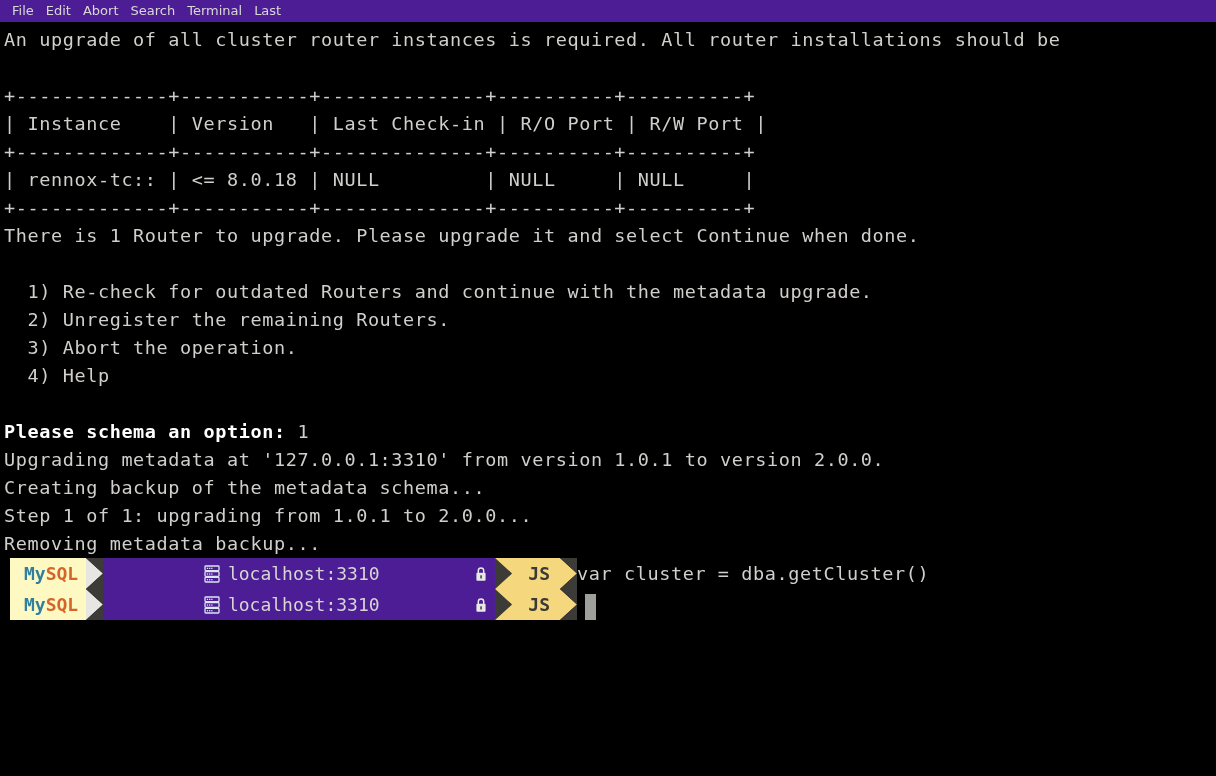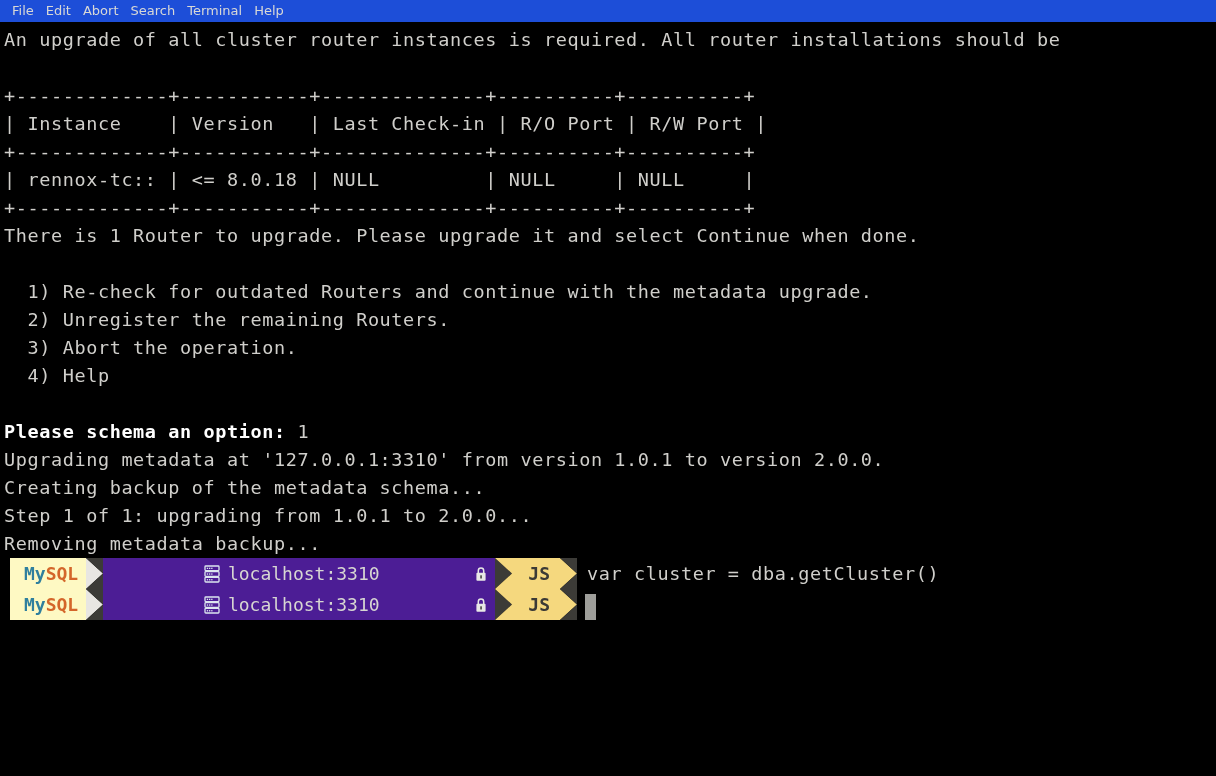--- a/index.html
+++ b/index.html
@@ -10,21 +10,21 @@
   body {
     width: 1216px;
     height: 776px;
     overflow: hidden;
     font-family: "DejaVu Sans Mono", "Liberation Mono", monospace;
   }
 
   
   .menubar {
     height: 22px;
-    background: #1d4ed8;
+    background: #4c1d95;
     display: flex;
     align-items: center;
     padding-left: 6px;
     box-sizing: border-box;
   }
   .menubar .mitem {
     color: #d8d8d6;
     font-family: "DejaVu Sans", "Liberation Sans", sans-serif;
     font-size: 13px;
     line-height: 22px;
@@ -108,21 +108,20 @@
   .chev svg { display: block; }
 
   .cmdarea {
     display: flex;
     align-items: center;
     background: #000000;
     color: #d0cfcb;
     font-size: 18.5px;
     letter-spacing: 0.6px;
     white-space: pre;
-    padding-left: 10px;
     flex: 1 1 auto;
   }
   .cursorblock {
     display: inline-block;
     width: 11px;
     height: 26px;
     background: #9e9e9a;
     margin-left: 2px;
     align-self: flex-end;
     margin-bottom: 0px;
@@ -133,21 +132,21 @@
 </style>
 </head>
 <body>
 
 <div class="menubar">
   <div class="mitem">File</div>
   <div class="mitem">Edit</div>
   <div class="mitem">Abort</div>
   <div class="mitem">Search</div>
   <div class="mitem">Terminal</div>
-  <div class="mitem">Help</div>
+  <div class="mitem">Last</div>
 </div>
 
 <div class="term">
 
   <div class="line">An upgrade of all cluster router instances is required. All router installations should be</div>
   <div class="line blank"></div>
   <div class="line">+-------------+-----------+--------------+----------+----------+</div>
   <div class="line">| Instance    | Version   | Last Check-in | R/O Port | R/W Port |</div>
   <div class="line">+-------------+-----------+--------------+----------+----------+</div>
   <div class="line">| rennox-tc:: | &lt;= 8.0.18 | NULL         | NULL     | NULL     |</div>

